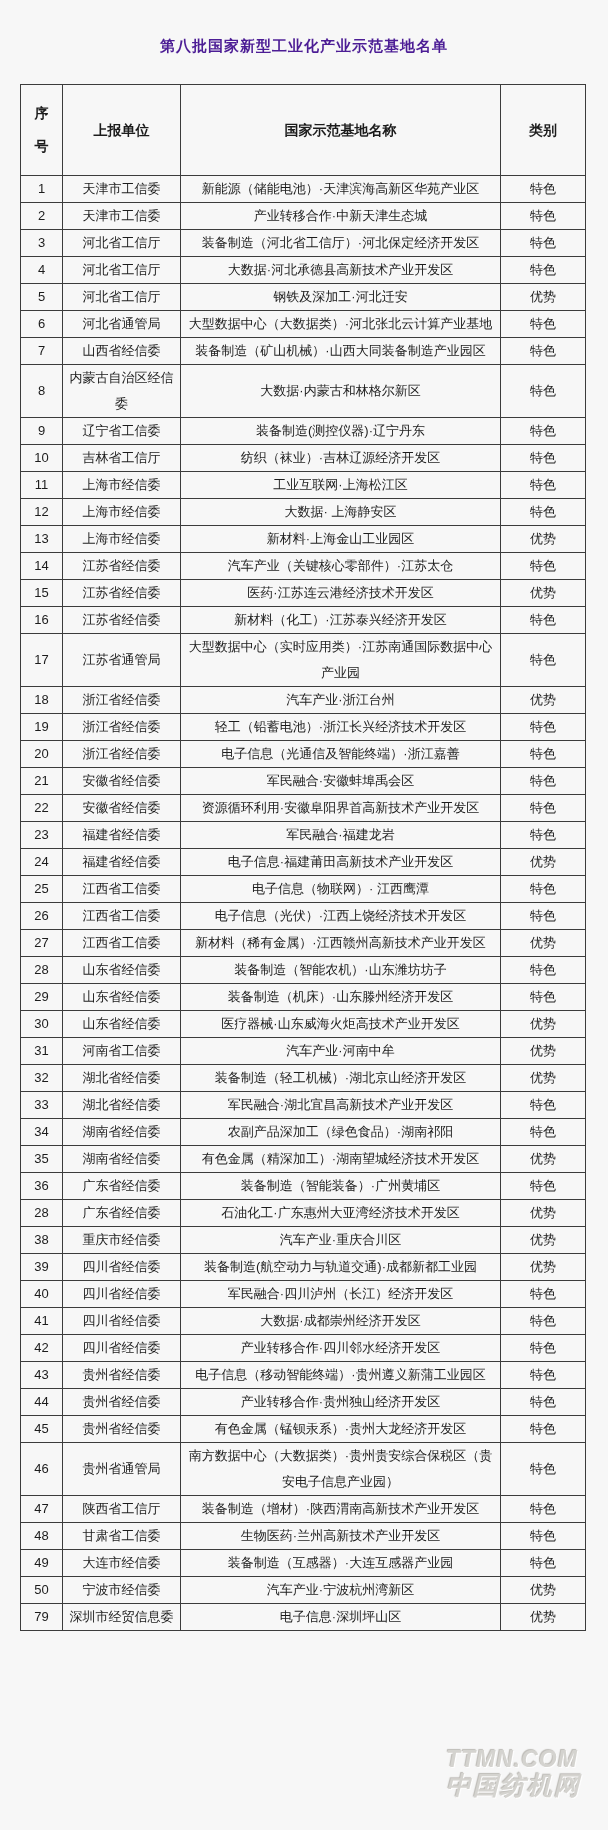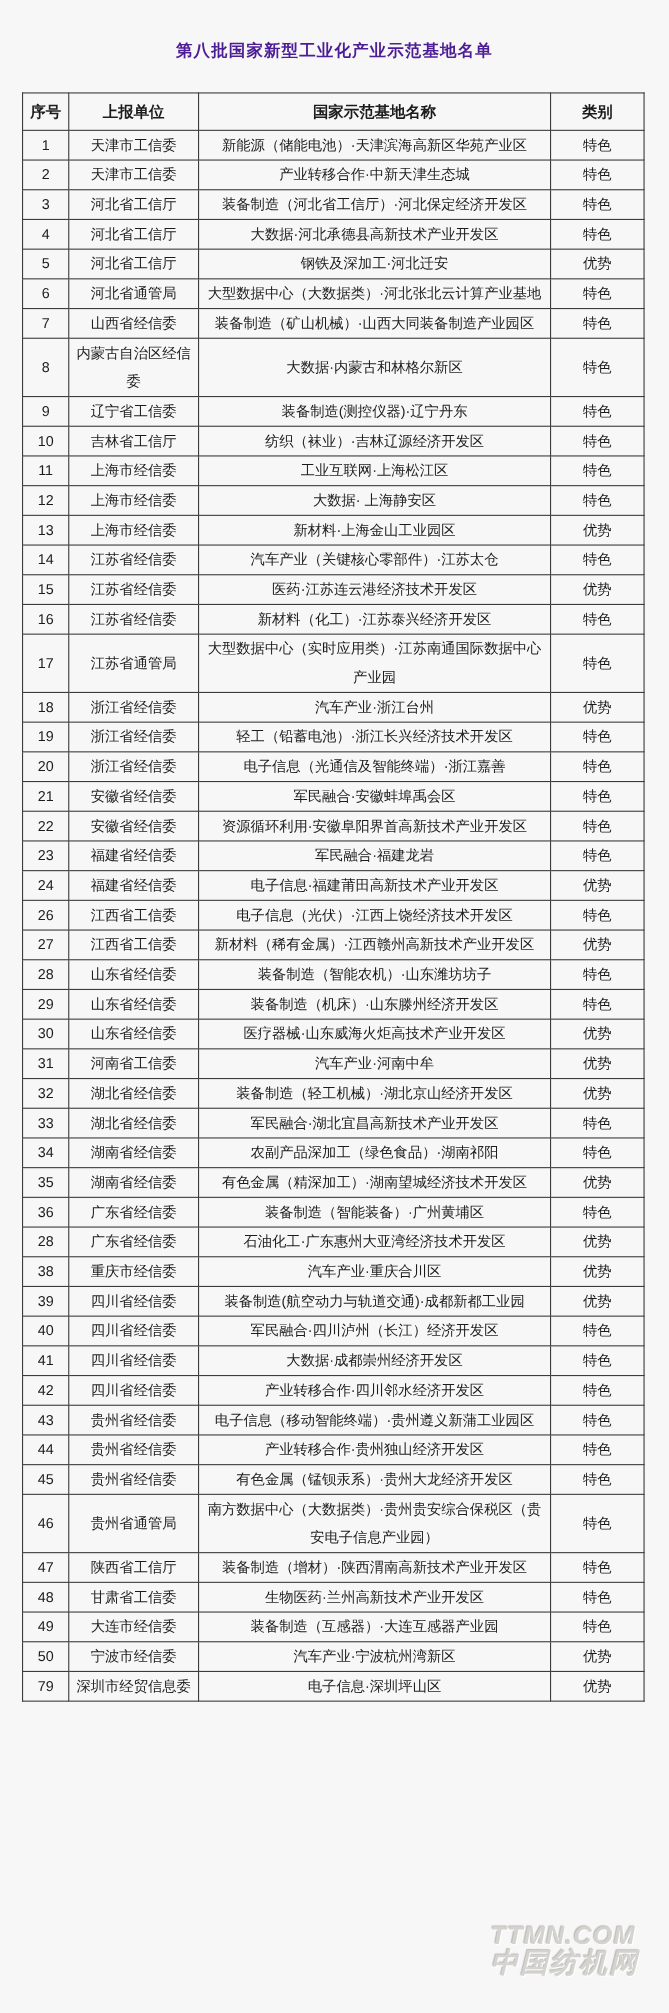--- a/index.html
+++ b/index.html
@@ -35,21 +35,21 @@
     padding: 0 3px;
     font-size: 13px;
     line-height: 26px;
     word-break: break-all;
   }
   .base-table th {
     font-size: 14px;
     font-weight: bold;
     height: 33px;
     line-height: 33px;
-    padding: 0;
+    padding: 12px;
   }
   .col-no    { width: 42px; }
   .col-unit  { width: 118px; }
   .col-name  { width: 320px; }
   .col-cat   { width: 85px; }
   .watermark {
     position: absolute;
     right: 2px; top: 1747px;
     width: 160px;
     text-align: left;
@@ -223,20 +223,26 @@
         <td>军民融合·福建龙岩</td>
         <td>特色</td>
       </tr>
       <tr>
         <td>24</td>
         <td>福建省经信委</td>
         <td>电子信息·福建莆田高新技术产业开发区</td>
         <td>优势</td>
       </tr>
       <tr>
+        <td>25</td>
+        <td>江西省工信委</td>
+        <td>电子信息（物联网）· 江西鹰潭</td>
+        <td>特色</td>
+      </tr>
+      <tr>
         <td>26</td>
         <td>江西省工信委</td>
         <td>电子信息（光伏）·江西上饶经济技术开发区</td>
         <td>特色</td>
       </tr>
       <tr>
         <td>27</td>
         <td>江西省工信委</td>
         <td>新材料（稀有金属）·江西赣州高新技术产业开发区</td>
         <td>优势</td>

